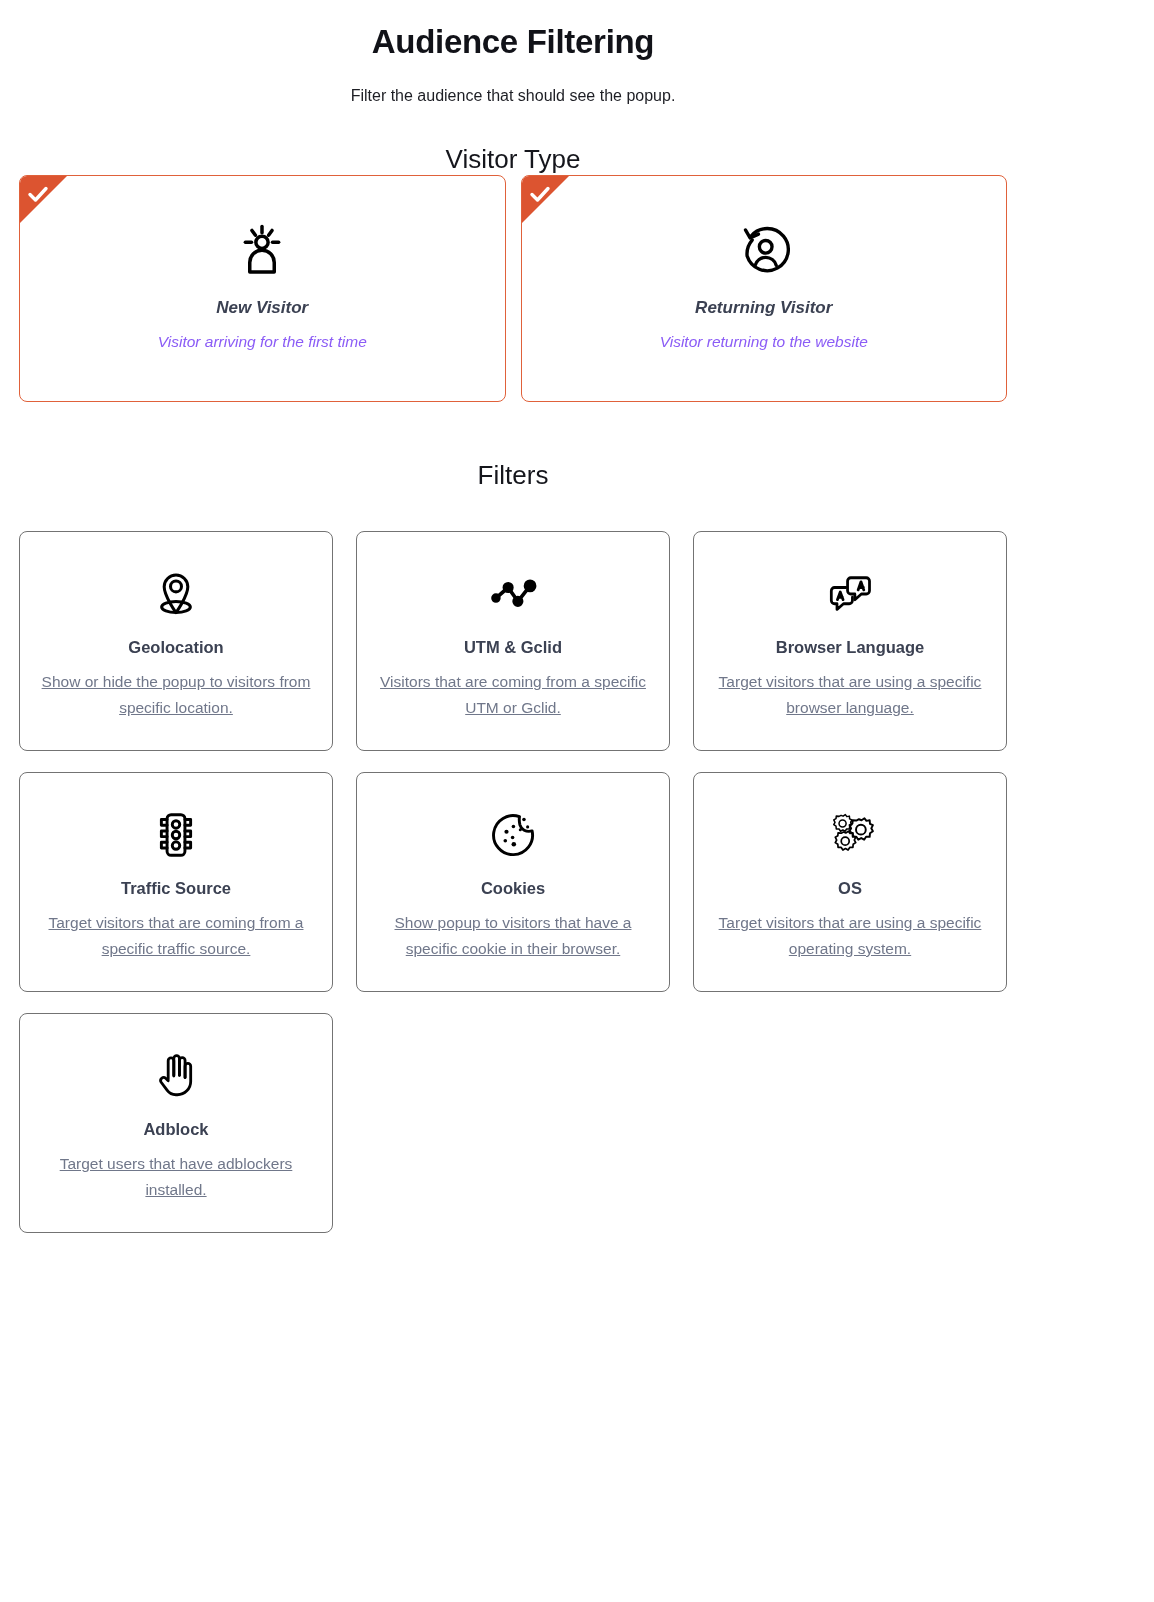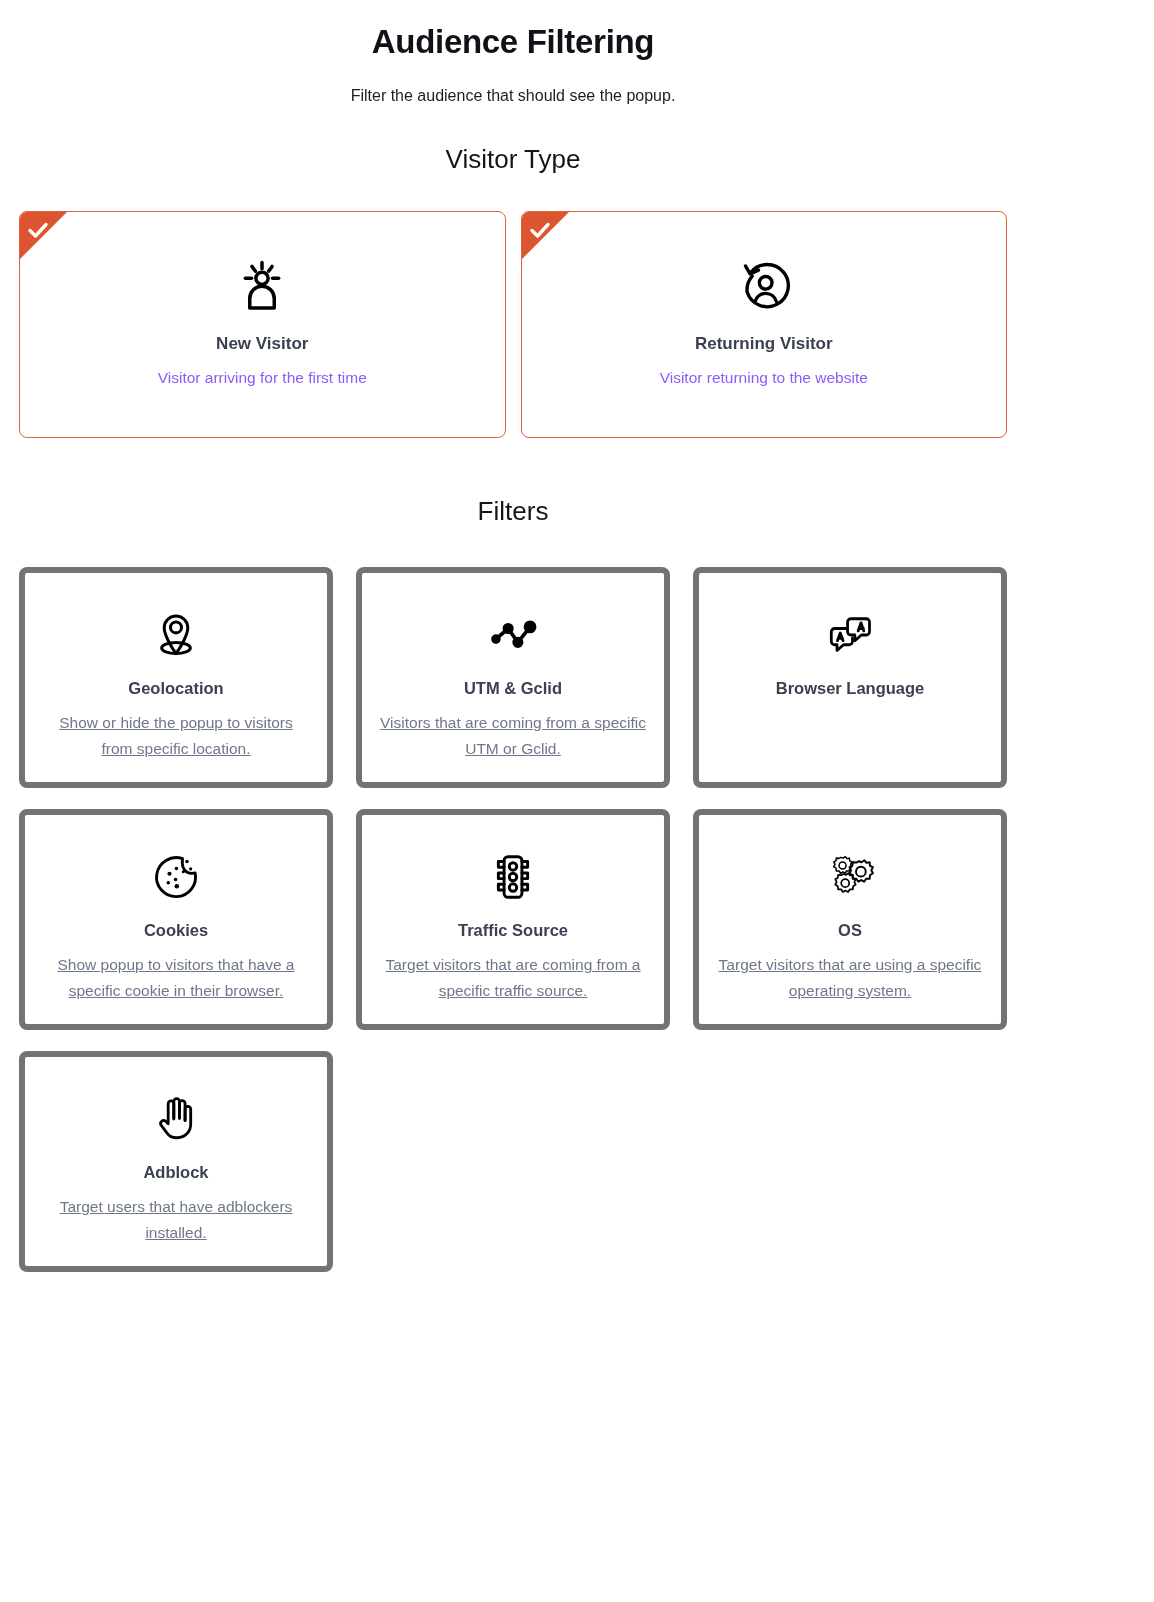--- a/index.html
+++ b/index.html
@@ -41,21 +41,21 @@
     line-height: 32px;
   }
   .section-title.visitor-type { margin-top: 36px; }
   .section-title.filters { margin-top: 57px; }
 
   
   .visitor-grid {
     display: grid;
     grid-template-columns: 1fr 1fr;
     gap: 15px;
-    margin-top: 36px;
+    font-style: italic;
   }
   .visitor-card {
     position: relative;
     border: 1px solid #e0613a;
     border-radius: 8px;
     background: #fff;
     height: 227px;
     overflow: hidden;
     cursor: pointer;
     display: flex;
@@ -102,21 +102,21 @@
   
   .filter-grid {
     display: grid;
     grid-template-columns: repeat(3, 1fr);
     column-gap: 23px;
     row-gap: 21px;
     margin-top: 40px;
     padding-bottom: 24px;
   }
   .filter-card {
-    border: 6px solid #737373;
+    border: 1px solid #737373;
     border-radius: 8px;
     background: #fff;
     min-height: 220px;
     padding: 32px 18px 20px;
     text-align: center;
     cursor: pointer;
     display: flex;
     flex-direction: column;
     align-items: center;
   }
@@ -231,53 +231,54 @@
     <div class="filter-card">
       <div class="fc-icon">
         <svg viewBox="0 0 64 64" width="52" height="52" fill="none" stroke="currentColor" stroke-width="3.4" stroke-linecap="round" stroke-linejoin="round">
           <path d="M33 12 H52 a4 4 0 0 1 4 4 V28 a4 4 0 0 1 -4 4 H46 L38 39 V32 H33 a4 4 0 0 1 -4 -4 V16 a4 4 0 0 1 4 -4 Z"></path>
           <path d="M42 27 L45.5 17 L49 27 M43 24 H48.5"></path>
           <path d="M27 24 H13 a4 4 0 0 0 -4 4 V40 a4 4 0 0 0 4 4 H16 V51 L24 44 H31 a4 4 0 0 0 4 -4 V36"></path>
           <path d="M16.5 39 L20 29.5 L23.5 39 M17.6 36 H22.6"></path>
         </svg>
       </div>
       <div class="fc-title">Browser Language</div>
+      <div class="fc-desc">Target visitors that are using a specific browser language.</div>
+    </div>
+
+    <div class="filter-card">
+      <div class="fc-icon">
+        <svg viewBox="0 0 64 64" width="52" height="52" fill="none" stroke="currentColor" stroke-width="3.6" stroke-linecap="round" stroke-linejoin="round">
+          <rect x="21" y="7" width="22" height="50" rx="5"></rect>
+          <circle cx="32" cy="19" r="4.6"></circle>
+          <circle cx="32" cy="32" r="4.6"></circle>
+          <circle cx="32" cy="45" r="4.6"></circle>
+          <path d="M21 13 H14 v7 h7 M21 27 H14 v7 h7 M21 41 H14 v7 h7"></path>
+          <path d="M43 13 H50 v7 h-7 M43 27 H50 v7 h-7 M43 41 H50 v7 h-7"></path>
+        </svg>
+      </div>
+      <div class="fc-title">Traffic Source</div>
+      <div class="fc-desc">Target visitors that are coming from a specific traffic source.</div>
     </div>
 
     <div class="filter-card">
       <div class="fc-icon">
         <svg viewBox="0 0 64 64" width="52" height="52" fill="none" stroke="currentColor" stroke-width="3.6" stroke-linecap="round" stroke-linejoin="round">
           <path d="M40 9.5 A24 24 0 1 0 55.5 27 C48 29 42 25 40.5 19.5 C39.8 16.5 39.5 12.5 40 9.5 Z"></path>
           <circle cx="24" cy="28" r="2.6" fill="currentColor" stroke="none"></circle>
           <circle cx="31.5" cy="35" r="2.2" fill="currentColor" stroke="none"></circle>
           <circle cx="22.5" cy="39" r="2.2" fill="currentColor" stroke="none"></circle>
           <circle cx="33" cy="43.5" r="2.8" fill="currentColor" stroke="none"></circle>
           <circle cx="32.5" cy="21.5" r="2.2" fill="currentColor" stroke="none"></circle>
           <circle cx="45.5" cy="13" r="2.2" fill="currentColor" stroke="none"></circle>
           <circle cx="50" cy="22" r="1.9" fill="currentColor" stroke="none"></circle>
           <circle cx="41" cy="25.5" r="1.9" fill="currentColor" stroke="none"></circle>
         </svg>
       </div>
       <div class="fc-title">Cookies</div>
       <div class="fc-desc">Show popup to visitors that have a specific cookie in their browser.</div>
-    </div>
-
-    <div class="filter-card">
-      <div class="fc-icon">
-        <svg viewBox="0 0 64 64" width="52" height="52" fill="none" stroke="currentColor" stroke-width="3.6" stroke-linecap="round" stroke-linejoin="round">
-          <rect x="21" y="7" width="22" height="50" rx="5"></rect>
-          <circle cx="32" cy="19" r="4.6"></circle>
-          <circle cx="32" cy="32" r="4.6"></circle>
-          <circle cx="32" cy="45" r="4.6"></circle>
-          <path d="M21 13 H14 v7 h7 M21 27 H14 v7 h7 M21 41 H14 v7 h7"></path>
-          <path d="M43 13 H50 v7 h-7 M43 27 H50 v7 h-7 M43 41 H50 v7 h-7"></path>
-        </svg>
-      </div>
-      <div class="fc-title">Traffic Source</div>
-      <div class="fc-desc">Target visitors that are coming from a specific traffic source.</div>
     </div>
 
     <div class="filter-card">
       <div class="fc-icon">
         <svg viewBox="0 0 64 64" width="52" height="52" fill="none" stroke="currentColor" stroke-width="3" stroke-linecap="round" stroke-linejoin="round">
           <g transform="translate(21,19) scale(0.62)">
             <path d="M0,-18 L4,-16.5 L8.5,-19.5 L11.5,-15.5 L16.5,-16.5 L17,-11 L21.5,-9 L19,-4 L21.5,0.5 L17,3.5 L16.5,9 L11,9 L8,13.5 L3.5,11 L-1,13.5 L-4,9 L-9.5,9 L-10,3.5 L-14.5,0.5 L-12,-4 L-14.5,-9 L-10,-11.5 L-9.5,-16.5 L-4,-16 Z"></path>
             <circle cx="3" cy="-2" r="7"></circle>
           </g>
           <g transform="translate(43,27) scale(0.80)">

